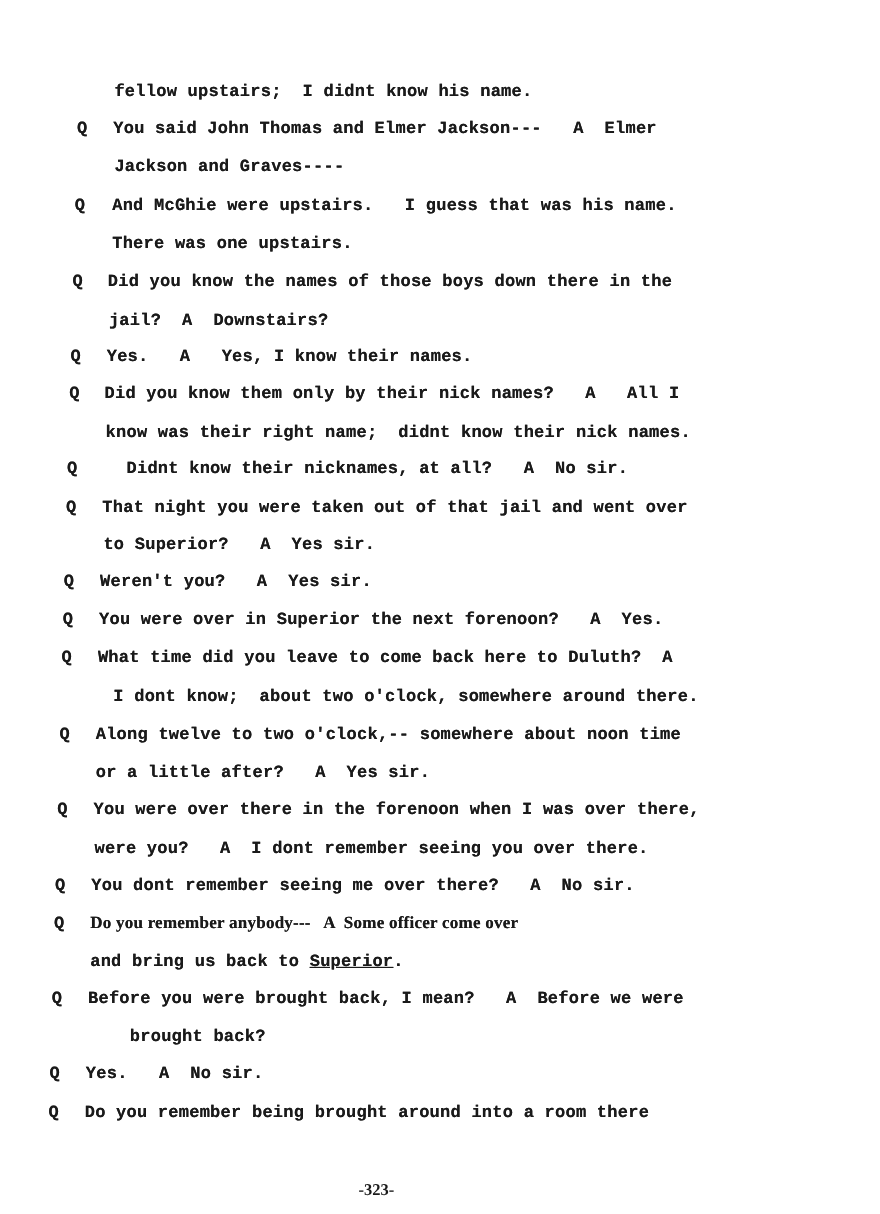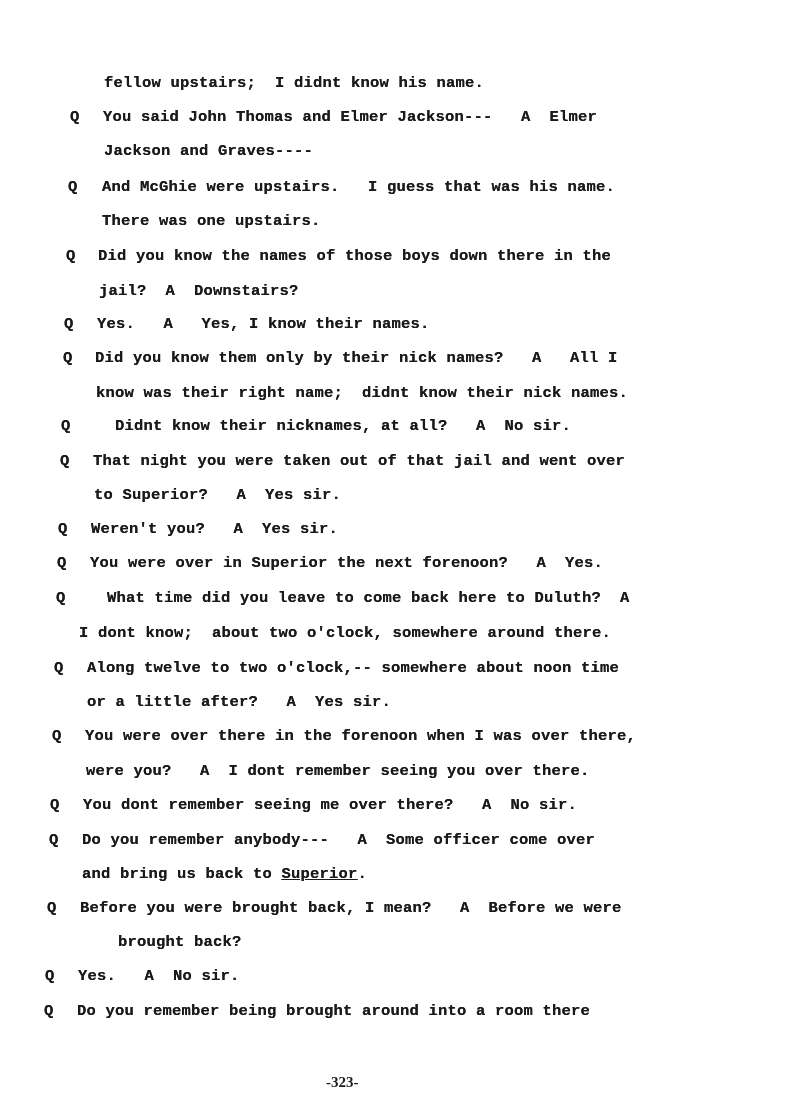--- a/index.html
+++ b/index.html
@@ -43,32 +43,32 @@
     <div class="line q" style="left: 61px; top: 416px;">Q</div>
     <div class="line" style="left: 93px; top: 416px; margin-left: 22px;"><span>Didnt know their nicknames, at all?   A  No sir.</span></div>
     <div class="line q" style="left: 60px; top: 451px;">Q</div>
     <div class="line" style="left: 93px; top: 451px;"><span>That night you were taken out of that jail and went over</span></div>
     <div class="line" style="left: 94px; top: 485px;"><span>to Superior?   A  Yes sir.</span></div>
     <div class="line q" style="left: 58px; top: 519px;">Q</div>
     <div class="line" style="left: 91px; top: 519px;"><span>Weren't you?   A  Yes sir.</span></div>
     <div class="line q" style="left: 57px; top: 553px;">Q</div>
     <div class="line" style="left: 90px; top: 553px;"><span>You were over in Superior the next forenoon?   A  Yes.</span></div>
     <div class="line q" style="left: 56px; top: 588px;">Q</div>
-    <div class="line" style="left: 89px; top: 588px; margin-left: 18px;"><span>What time did you leave to come back here to Duluth?  A</span></div>
-    <div class="line" style="left: 79px; top: 623px;"><span>I dont know;  about two o'clock, somewhere around there.</span></div>
+    <div class="line" style="left: 89px; top: 588px;"><span>What time did you leave to come back here to Duluth?  A</span></div>
+    <div class="line" style="left: 103px; top: 623px;"><span>I dont know;  about two o'clock, somewhere around there.</span></div>
     <div class="line q" style="left: 54px; top: 658px;">Q</div>
     <div class="line" style="left: 87px; top: 658px;"><span>Along twelve to two o'clock,-- somewhere about noon time</span></div>
     <div class="line" style="left: 87px; top: 692px;"><span>or a little after?   A  Yes sir.</span></div>
     <div class="line q" style="left: 52px; top: 726px;">Q</div>
     <div class="line" style="left: 85px; top: 726px;"><span>You were over there in the forenoon when I was over there,</span></div>
     <div class="line" style="left: 86px; top: 761px;"><span>were you?   A  I dont remember seeing you over there.</span></div>
     <div class="line q" style="left: 50px; top: 795px;">Q</div>
     <div class="line" style="left: 83px; top: 795px;"><span>You dont remember seeing me over there?   A  No sir.</span></div>
     <div class="line q" style="left: 49px; top: 830px;">Q</div>
-    <div class="line" style="left: 82px; top: 830px;"><span>Do you remember anybody---   A  Some officer come over</span></div>
+    <div class="line" style="left: 82px; top: 830px; font-family: Liberation Serif, serif;"><span>Do you remember anybody---   A  Some officer come over</span></div>
     <div class="line" style="left: 82px; top: 864px;"><span>and bring us back to </span><span class="u">Superior</span><span>.</span></div>
     <div class="line q" style="left: 47px; top: 898px;">Q</div>
     <div class="line" style="left: 80px; top: 898px;"><span>Before you were brought back, I mean?   A  Before we were</span></div>
     <div class="line" style="left: 80px; top: 932px; margin-left: 38px;"><span>brought back?</span></div>
     <div class="line q" style="left: 45px; top: 966px;">Q</div>
     <div class="line" style="left: 78px; top: 966px;"><span>Yes.   A  No sir.</span></div>
     <div class="line q" style="left: 44px; top: 1001px;">Q</div>
     <div class="line" style="left: 77px; top: 1001px;"><span>Do you remember being brought around into a room there</span></div>
   </div>
 <div class="pagenum">-323-</div>

